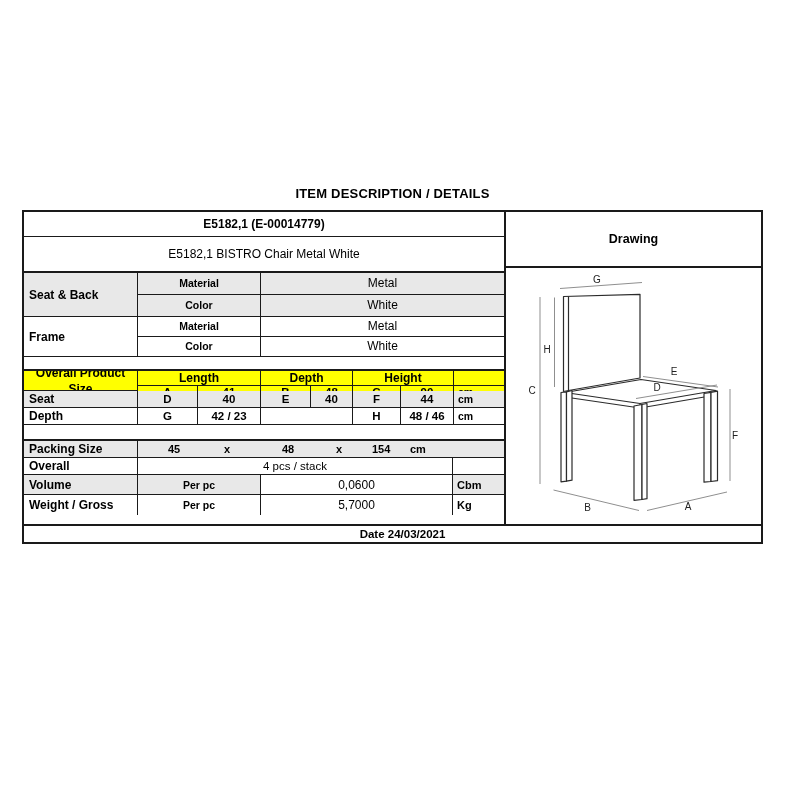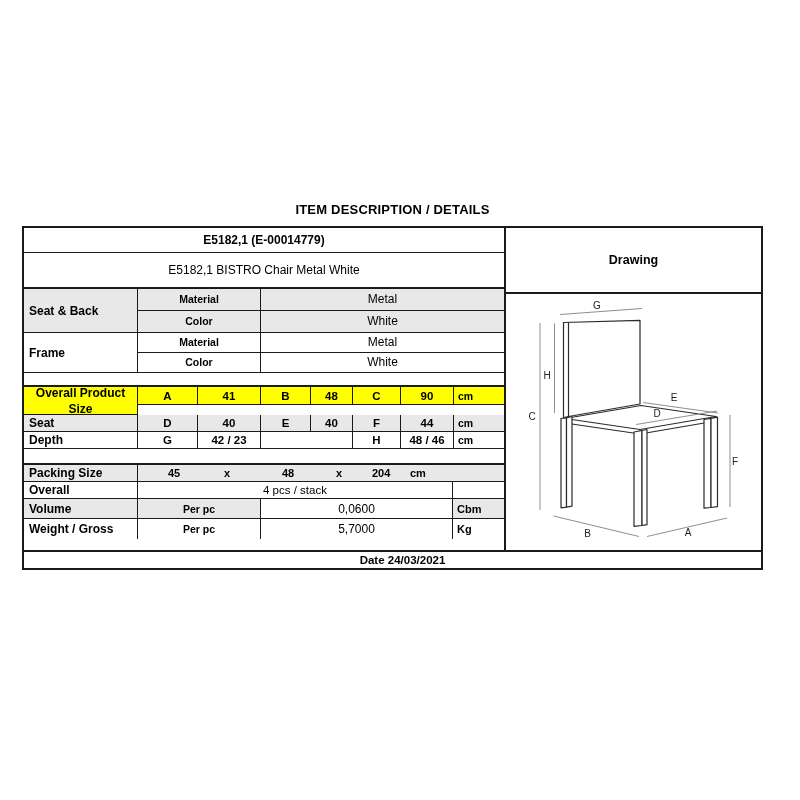--- a/index.html
+++ b/index.html
@@ -1,18 +1,18 @@
 <!DOCTYPE html>
 <html><head>
 <meta charset="utf-8">
 <style>
   html,body{margin:0;padding:0;background:#fff;}
   .page{position:relative;width:800px;height:800px;background:#ffffff;
         font-family:"Liberation Sans", sans-serif;color:#000;overflow:hidden;}
-  .sheet{position:absolute;left:22px;top:202px;width:741px;}
+  .sheet{position:absolute;left:22px;top:186px;width:741px;}
   .doc-title{text-align:center;font-weight:bold;font-size:13px;letter-spacing:.2px;margin-bottom:9px;}
   .tbl{border:2px solid #1a1a1a;}
   .body{display:flex;}
   .left{width:480px;display:flex;flex-direction:column;}
   .right{width:255px;border-left:2px solid #1a1a1a;display:flex;flex-direction:column;}
   .r{display:flex;border-bottom:1px solid #1a1a1a;box-sizing:border-box;}
   .r.thick{border-bottom-width:2px;}
   .r.noline{border-bottom:none;}
   .c{box-sizing:border-box;border-right:1px solid #1a1a1a;display:flex;align-items:center;
      justify-content:center;overflow:hidden;white-space:nowrap;}
@@ -29,21 +29,21 @@
   .stack{display:flex;flex-direction:column;flex:1;}
   .subr{display:flex;box-sizing:border-box;}
   .subr.line{border-bottom:1px solid #1a1a1a;}
   .h22{height:22px;} .h20{height:20px;} .h18{height:18px;}
   .corner2{flex-direction:column;line-height:16px;font-weight:bold;font-size:12px;text-align:center;}
   .spread{position:relative;flex:1;}
   .spread span{position:absolute;top:0;height:100%;display:flex;align-items:center;
                font-weight:bold;font-size:11px;}
   .date-row{border-top:2px solid #1a1a1a;height:18px;box-sizing:border-box;display:flex;
             align-items:center;justify-content:center;font-weight:bold;font-size:11.5px;padding-left:20px;}
-  .dhead{height:66px;border-bottom:2px solid #1a1a1a;box-sizing:border-box;display:flex;
+  .dhead{height:56px;border-bottom:2px solid #1a1a1a;box-sizing:border-box;display:flex;
          align-items:center;justify-content:center;font-weight:bold;font-size:12.5px;}
   .darea{flex:1;position:relative;background:#fff;}
   .darea svg{display:block;width:255px;height:256px;}
   svg text{font-family:"Liberation Sans", sans-serif;font-size:10px;fill:#222;}
 </style>
 </head>
 <body>
 
 <div class="page">
   <div class="sheet">
@@ -88,26 +88,32 @@
                 <div class="c small bold" style="width:123px">Color</div>
                 <div class="c val last" style="flex:1">White</div>
               </div>
             </div>
           </div>
 
           <div class="r thick" style="height:14px">
             <div class="c last" style="flex:1"></div>
           </div>
 
-          <div class="r" style="height:28px;border-bottom:none">
+          <div class="r" style="height:20px;border-bottom:none">
             <div class="c w-lab hl corner2" style="border-bottom:1px solid #1a1a1a">
               <div>Overall Product</div>
               <div>Size</div>
             </div>
             <div class="stack">
+              <div class="subr line h18">
+                <div class="c hl bold val" style="width:123px">Length</div>
+                <div class="c hl bold val" style="width:92px">Depth</div>
+                <div class="c hl bold val" style="width:101px">Height</div>
+                <div class="c hl last" style="flex:1"></div>
+              </div>
               <div class="subr line h18">
                 <div class="c hl num" style="width:60px">A</div>
                 <div class="c hl num" style="width:63px">41</div>
                 <div class="c hl num" style="width:50px">B</div>
                 <div class="c hl num" style="width:42px">48</div>
                 <div class="c hl num" style="width:48px">C</div>
                 <div class="c hl num" style="width:53px">90</div>
                 <div class="c hl unit last" style="flex:1">cm</div>
               </div>
             </div>
@@ -138,21 +144,21 @@
             <div class="c last" style="flex:1"></div>
           </div>
 
           <div class="r" style="height:17px">
             <div class="c lab w-lab shade">Packing Size</div>
             <div class="c last shade spread">
               <span style="left:30px">45</span>
               <span style="left:86px">x</span>
               <span style="left:144px">48</span>
               <span style="left:198px">x</span>
-              <span style="left:234px">204</span>
+              <span style="left:234px">154</span>
               <span style="left:272px">cm</span>
             </div>
           </div>
 
           <div class="r" style="height:17px">
             <div class="c lab w-lab">Overall</div>
             <div class="c" style="width:315px;font-size:11.5px">4 pcs / stack</div>
             <div class="c last" style="flex:1"></div>
           </div>
 

